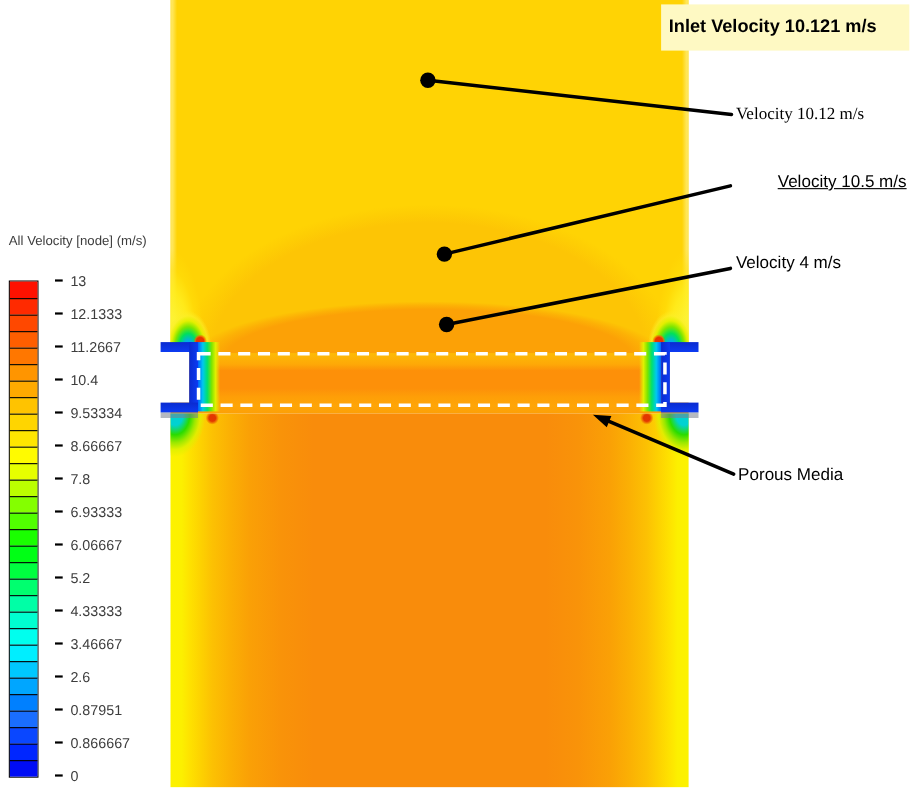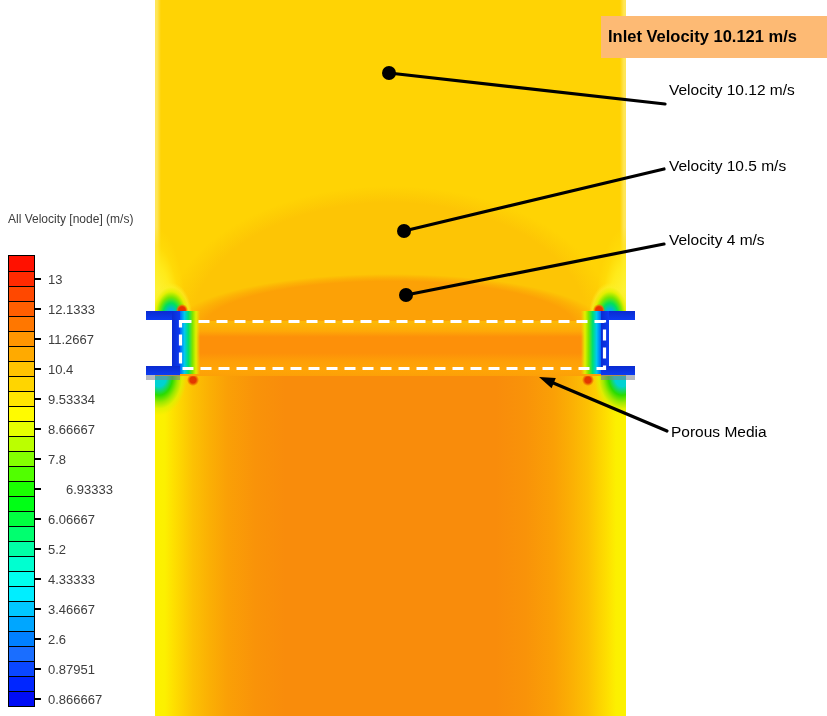--- a/index.html
+++ b/index.html
@@ -9,21 +9,21 @@
   }
   
   .legend-title{position:absolute;left:8px;top:212px;font-size:12px;color:#3d3d3d;white-space:nowrap;}
   .colorbar{
     position:absolute;left:8px;top:255px;width:25px;height:450px;
     border:1px solid #000;box-sizing:content-box;display:flex;flex-direction:column;
   }
   .cbar-block{width:100%;height:15px;box-sizing:border-box;border-top:1px solid #000;flex:0 0 15px;}
   .cbar-block:first-child{border-top:none;}
   .legend-ticks{position:absolute;left:34px;top:255px;width:110px;height:452px;}
-  .tick-row{position:absolute;left:0;height:16px;display:flex;align-items:center;margin-top:24px;}
+  .tick-row{position:absolute;left:16px;height:16px;display:flex;align-items:center;}
   .tick-line{display:inline-block;width:7px;height:2px;background:#000;margin-right:7px;}
   .tick-label{font-size:13px;color:#3d3d3d;white-space:nowrap;}
   
   .plot{position:absolute;left:155px;top:0;width:471px;height:716px;}
   .plot > div{position:absolute;}
   .top-field{
     left:0;top:0;width:471px;height:326px;background-color:#FFD304;
     background-image:
       radial-gradient(circle 6px at 27px 310px, #E83400 0 55%, rgba(255,90,0,.75) 75%, rgba(255,90,0,0) 100%),
       radial-gradient(circle 6px at 444px 310px, #E83400 0 55%, rgba(255,90,0,.75) 75%, rgba(255,90,0,0) 100%),
@@ -64,25 +64,25 @@
   .r-vert{left:446px;top:311px;width:8px;height:63px;}
   .r-bot{left:446px;top:366px;width:34px;height:9px;}
   .shadow-l{left:-9px;top:375px;width:34px;height:5px;background:rgba(120,128,140,.55);}
   .shadow-r{left:446px;top:375px;width:34px;height:5px;background:rgba(120,128,140,.55);}
   
   .overlay{position:absolute;left:0;top:0;width:827px;height:716px;pointer-events:none;}
   .overlay .dash{fill:none;stroke:#FFFFFF;stroke-width:3.2;stroke-dasharray:11 7;}
   .overlay .lead{stroke:#000;stroke-width:3.2;stroke-linecap:round;}
   .overlay .dot{fill:#000;}
   
-  .inlet-box{position:absolute;left:601px;top:16px;width:226px;height:42px;background:#fdba74;}
+  .inlet-box{position:absolute;left:601px;top:4px;width:226px;height:42px;background:#fef9c3;}
   .inlet-text{position:absolute;left:7px;top:11px;font-size:16.5px;font-weight:bold;white-space:nowrap;}
   .callout-label{position:absolute;font-size:15.5px;white-space:nowrap;}
-  .cl-1{left:669px;top:81px;}
-  .cl-2{left:669px;top:157px;}
+  .cl-1{left:669px;top:95px;font-family:Liberation Serif, serif;}
+  .cl-2{left:707px;top:157px;text-decoration:underline;}
   .cl-3{left:669px;top:231px;}
   .cl-porous{left:671px;top:423px;text-align:right;}
 </style>
 </head>
 <body>
 
 <div class="canvas">
 
   <div class="legend-title">All Velocity [node] (m/s)</div>
   <div class="colorbar">
@@ -139,21 +139,21 @@
         <span class="tick-label">9.53334</span>
       </div>
       <div class="tick-row" style="top: 142px;">
         <span class="tick-line"></span>
         <span class="tick-label">8.66667</span>
       </div>
       <div class="tick-row" style="top: 172px; text-align: right;">
         <span class="tick-line"></span>
         <span class="tick-label">7.8</span>
       </div>
-      <div class="tick-row" style="top: 202px; gap: 18px;">
+      <div class="tick-row" style="top: 202px;">
         <span class="tick-line"></span>
         <span class="tick-label">6.93333</span>
       </div>
       <div class="tick-row" style="top: 232px;">
         <span class="tick-line"></span>
         <span class="tick-label">6.06667</span>
       </div>
       <div class="tick-row" style="top: 262px;">
         <span class="tick-line"></span>
         <span class="tick-label">5.2</span>

